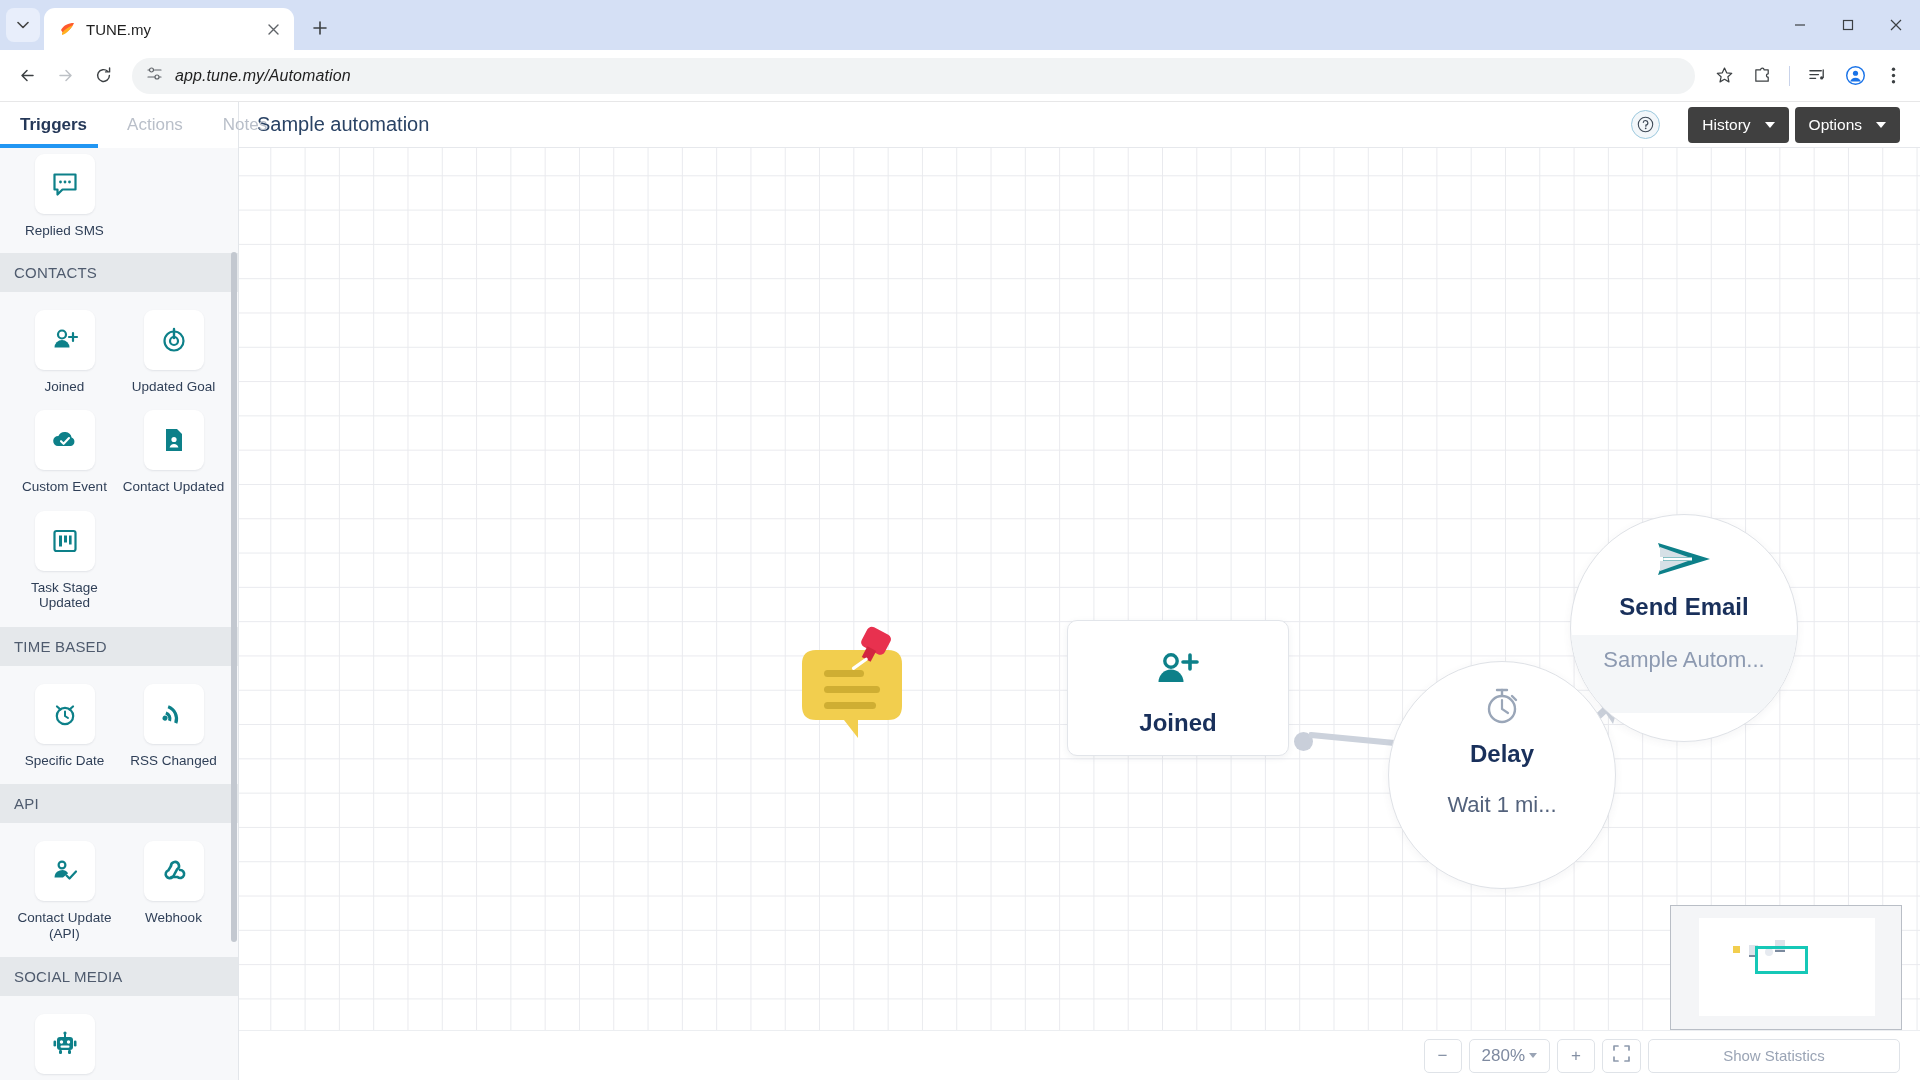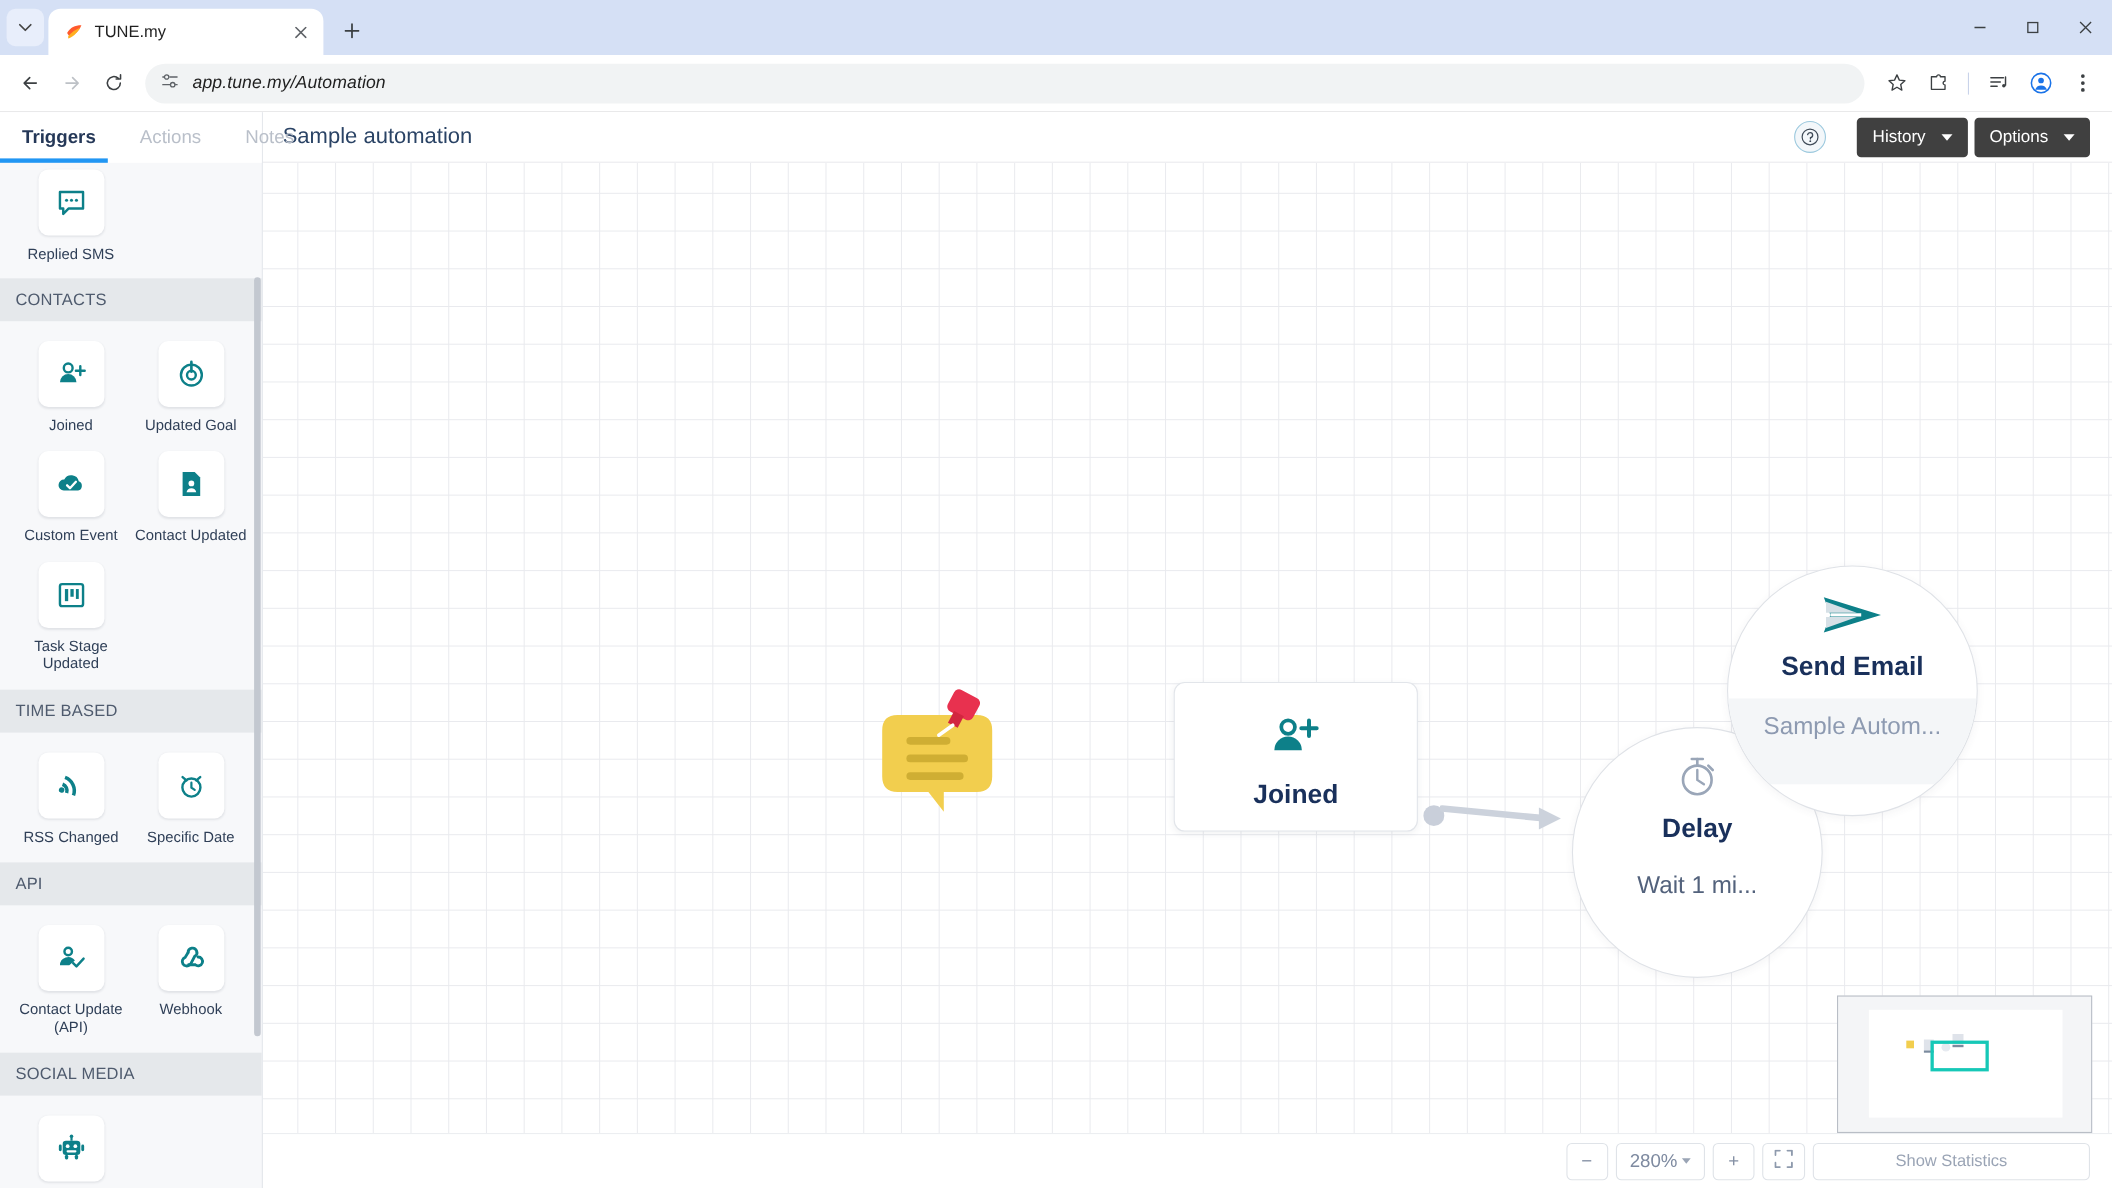--- a/index.html
+++ b/index.html
@@ -358,39 +358,39 @@
               </svg>
             </div>
             <div class="cell-label">Task Stage Updated</div>
           </div>
         </div>
 
         <div class="group-head">TIME BASED</div>
         <div class="grid">
           <div class="cell">
             <div class="cell-icon">
+              <svg width="28" height="28" viewBox="0 0 28 28">
+                <circle cx="14" cy="16" r="8.2" stroke="#0d8089" stroke-width="2.2" fill="none"></circle>
+                <path d="M14 11.5 V16 L17 18" stroke="#0d8089" stroke-width="2" fill="none" stroke-linecap="round"></path>
+                <path d="M6 6.5 L9.5 9.5 M22 6.5 L18.5 9.5" stroke="#0d8089" stroke-width="2.2" stroke-linecap="round"></path>
+              </svg>
+            </div>
+            <div class="cell-label">Specific Date</div>
+          </div>
+          <div class="cell">
+            <div class="cell-icon">
               <svg width="26" height="26" viewBox="0 0 26 26">
                 <g transform="rotate(20 13 13)">
                   <circle cx="6" cy="20" r="2.5" fill="#0d8089"></circle>
                   <path d="M5 13.2 a7.8 7.8 0 0 1 7.8 7.8 h-3.2 a4.6 4.6 0 0 0 -4.6 -4.6 Z" fill="#0d8089"></path>
                   <path d="M5 6.6 a14.4 14.4 0 0 1 14.4 14.4 h-3.2 a11.2 11.2 0 0 0 -11.2 -11.2 Z" fill="#0d8089"></path>
                 </g>
               </svg>
             </div>
             <div class="cell-label">RSS Changed</div>
-          </div>
-          <div class="cell">
-            <div class="cell-icon">
-              <svg width="28" height="28" viewBox="0 0 28 28">
-                <circle cx="14" cy="16" r="8.2" stroke="#0d8089" stroke-width="2.2" fill="none"></circle>
-                <path d="M14 11.5 V16 L17 18" stroke="#0d8089" stroke-width="2" fill="none" stroke-linecap="round"></path>
-                <path d="M6 6.5 L9.5 9.5 M22 6.5 L18.5 9.5" stroke="#0d8089" stroke-width="2.2" stroke-linecap="round"></path>
-              </svg>
-            </div>
-            <div class="cell-label">Specific Date</div>
           </div>
         </div>
 
         <div class="group-head">API</div>
         <div class="grid">
           <div class="cell">
             <div class="cell-icon">
               <svg width="28" height="26" viewBox="0 0 28 26">
                 <circle cx="11" cy="7" r="3.4" stroke="#0d8089" stroke-width="2.2" fill="none"></circle>
                 <path d="M3.5 19.5 a7.5 7.5 0 0 1 13.6 -4.3 L12 19.5 Z" fill="#0d8089"></path>
@@ -494,21 +494,21 @@
                   <circle cx="16" cy="12" r="6.2" stroke="#0d8089" stroke-width="3.4" fill="none"></circle>
                   <path d="M3.5 33 a12.5 12.5 0 0 1 25 0 Z" fill="#0d8089"></path>
                   <path d="M35 6 V20 M28 13 H42" stroke="#0d8089" stroke-width="3.6" stroke-linecap="round"></path>
                 </svg>
               </div>
               <div class="ntitle">Joined</div>
             </div>
           </div>
         </div>
 
-        <div class="node" style="left:1190px; top:513px;">
+        <div class="node" style="left:1149px; top:513px;">
           <div class="node-circle plain">
             <div class="nicon">
               <svg width="44" height="44" viewBox="0 0 44 44">
                 <circle cx="22" cy="25" r="13" stroke="#9aa6b8" stroke-width="2.4" fill="none"></circle>
                 <path d="M22 16 V25 L28 29" stroke="#9aa6b8" stroke-width="2.2" fill="none" stroke-linecap="round"></path>
                 <path d="M17 6 H27" stroke="#9aa6b8" stroke-width="2.4" stroke-linecap="round"></path>
                 <path d="M22 6 V11" stroke="#9aa6b8" stroke-width="2.4" stroke-linecap="round"></path>
                 <path d="M32 12 L36 16" stroke="#9aa6b8" stroke-width="2.4" stroke-linecap="round"></path>
               </svg>
             </div>

